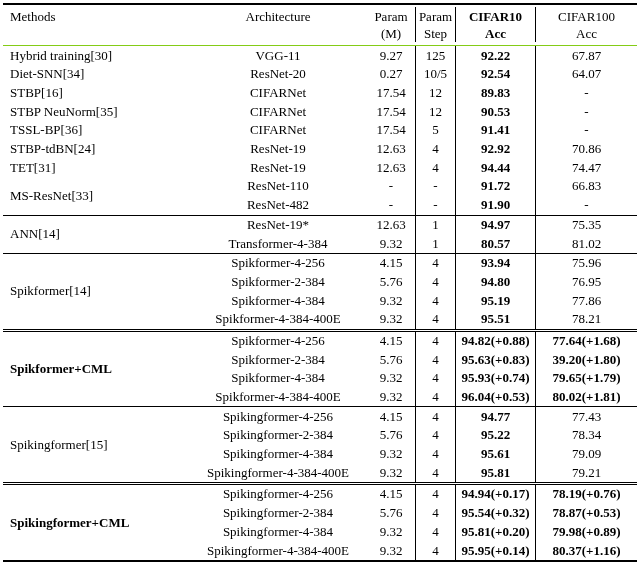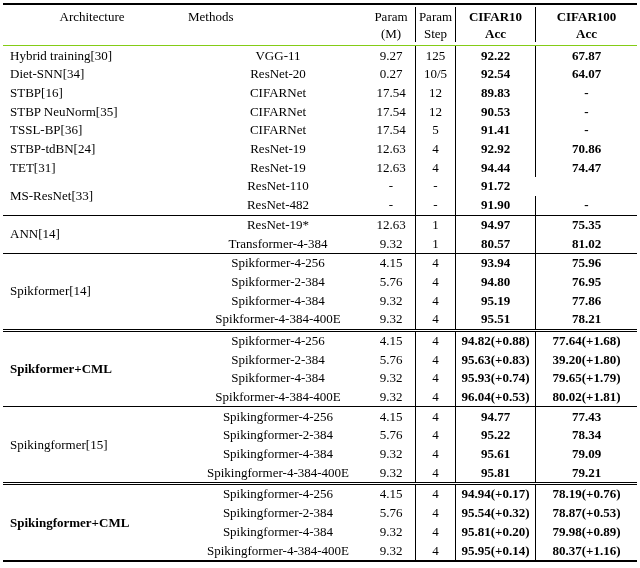--- a/index.html
+++ b/index.html
@@ -15,46 +15,46 @@
 
   .header-row { display: flex; padding: 2px 0 3px; }
   .hcell { text-align: center; line-height: 1.32; padding-top: 1px; }
   .hcell.col-method { text-align: left; padding-left: 7px; }
 
   .col-method { width: 186px; }
   .col-arch   { width: 178px; }
   .col-param  { width: 48px; }
   .col-time   { width: 40px; }
   .col-c10    { width: 80px; font-weight: bold; }
-  .col-c100   { flex: 1; font-weight: bold; }
+  .col-c100   { flex: 1; }
 
   .col-time, .col-c10, .col-c100 { border-left: 1px solid #000; }
 
   .table-body .section { border-top: 1.5px solid #000; }
   .table-body .section:first-child { border-top: 1px solid #84cc16; }
   .table-body .section.highlight { border-top: 3px double #000; }
 
   .group { display: flex; }
   .gmethod { display: flex; align-items: center; padding-left: 7px; }
   .grows { flex: 1; display: flex; flex-direction: column; }
   .row { display: flex; height: 18.7px; }
   .cell { display: flex; align-items: center; justify-content: center; white-space: nowrap; }
   .bold { font-weight: bold; }
 </style>
 </head>
 <body>
 
 <div class="table-wrap">
 
   <div class="header-row">
+    <div class="hcell col-method">
+      <span>Methods</span>
+    </div>
     <div class="hcell col-arch">
       <span>Architecture</span>
-    </div>
-    <div class="hcell col-method">
-      <span>Methods</span>
     </div>
     <div class="hcell col-param">
       <span>Param</span><br>
       <span>(M)</span>
     </div>
     <div class="hcell col-time">
       <span>Param</span><br>
       <span>Step</span>
     </div>
     <div class="hcell col-c10">
@@ -154,20 +154,21 @@
           </div>
         </div>
         <div class="group">
           <div class="gmethod col-method">MS-ResNet[33]</div>
           <div class="grows">
             <div class="row">
               <div class="cell col-arch">ResNet-110</div>
               <div class="cell col-param">-</div>
               <div class="cell col-time">-</div>
               <div class="cell col-c10">91.72</div>
+              <div class="cell col-c100">66.83</div>
             </div>
             <div class="row">
               <div class="cell col-arch">ResNet-482</div>
               <div class="cell col-param">-</div>
               <div class="cell col-time">-</div>
               <div class="cell col-c10">91.90</div>
               <div class="cell col-c100">-</div>
             </div>
           </div>
         </div>

